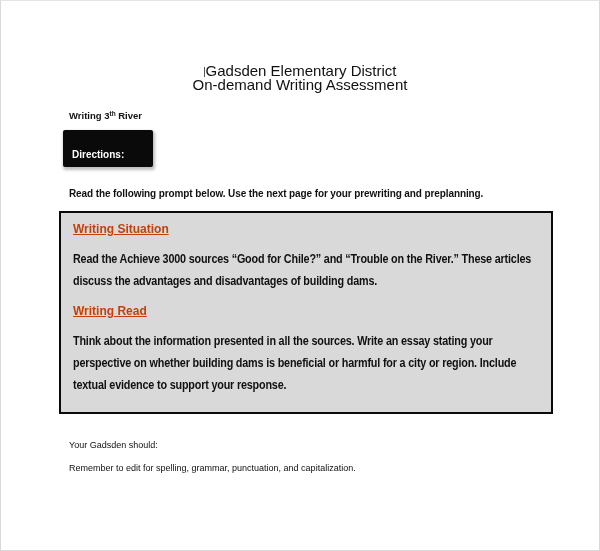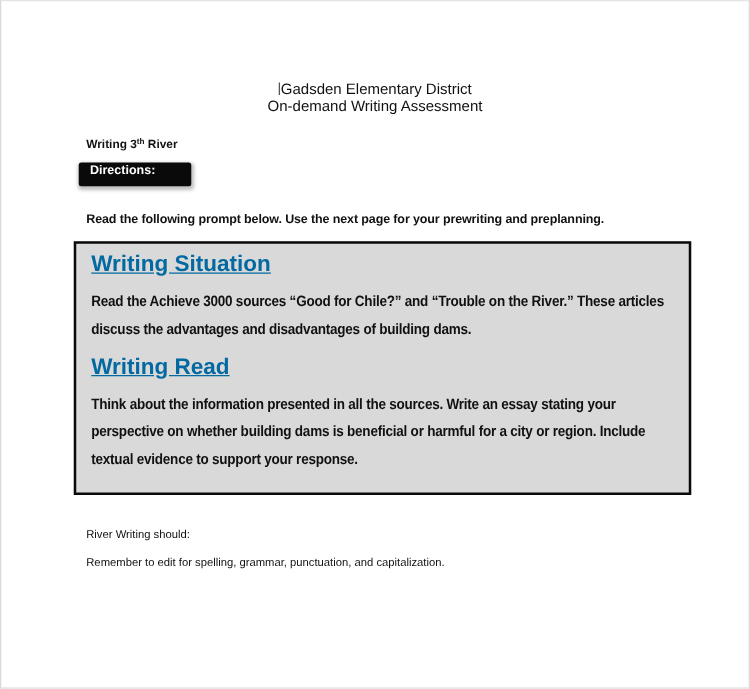--- a/index.html
+++ b/index.html
@@ -17,21 +17,21 @@
     background: #ffffff;
     border: 1px solid #d9d9d9;
     border-top-color: #e4e4e4;
     overflow: hidden;
   }
 
   
   .doc-header {
     margin-top: 63px;
     text-align: center;
-    font-size: 12px;
+    font-size: 15px;
     line-height: 14px;
     color: #111111;
   }
   .caret {
     display: inline-block;
     width: 1px;
     height: 10px;
     background: #555555;
     margin-right: 1px;
     vertical-align: -1px;
@@ -51,21 +51,21 @@
 
   
   .directions-box {
     margin: 9px 0 0 62px;
     width: 90px;
     box-sizing: border-box;
     background: #0a0a0a;
     color: #ffffff;
     font-size: 10px;
     font-weight: bold;
-    padding: 1px 8px 7px 9px;
+    padding: 19px 8px 7px 9px;
     border-radius: 2px;
     box-shadow: 1px 2px 3px 1px rgba(110,110,110,0.45);
   }
 
   
   .instruction {
     margin: 21px 0 0 68px;
     font-size: 10px;
     font-weight: bold;
     letter-spacing: -0.1px;
@@ -75,26 +75,26 @@
   
   .prompt-box {
     margin: 12px 0 0 58px;
     width: 494px;
     box-sizing: border-box;
     background: #d9d9d9;
     border: 2.5px solid #0a0a0a;
     padding: 7px 12px 16px 12px;
   }
   .box-heading {
-    font-size: 18px;
+    font-size: 12px;
     font-weight: bold;
     text-decoration: underline;
     line-height: 18px;
     margin: 0 0 10px 0;
-    color: #0369a1;
+    color: #c2410c;
   }
   .box-para {
     font-size: 12px;
     font-weight: bold;
     line-height: 22px;
     letter-spacing: -0.2px;
     margin: 0 0 10px 0;
     width: 111%;
     transform: scaleX(0.90);
     transform-origin: left top;
@@ -143,17 +143,17 @@
   <p class="instruction">Read the following prompt below. Use the next page for your prewriting and preplanning.</p>
 
   <div class="prompt-box">
     <div class="box-heading">Writing Situation</div>
     <p class="box-para">Read the Achieve 3000 sources “Good for Chile?” and “Trouble on the River.” These articles discuss the advantages and disadvantages of building dams.</p>
     <div class="box-heading">Writing Read</div>
     <p class="box-para">Think about the information presented in all the sources. Write an essay stating your perspective on whether building dams is beneficial or harmful for a city or region. Include textual evidence to support your response.</p>
   </div>
 
   <div class="checklist">
-    <p class="checklist-intro">River Writing should:</p>
+    <p class="checklist-intro">Your Gadsden should:</p>
     <p class="reminder">Remember to edit for spelling, grammar, punctuation, and capitalization.</p>
   </div>
 
 </div>
 
 </body></html>

